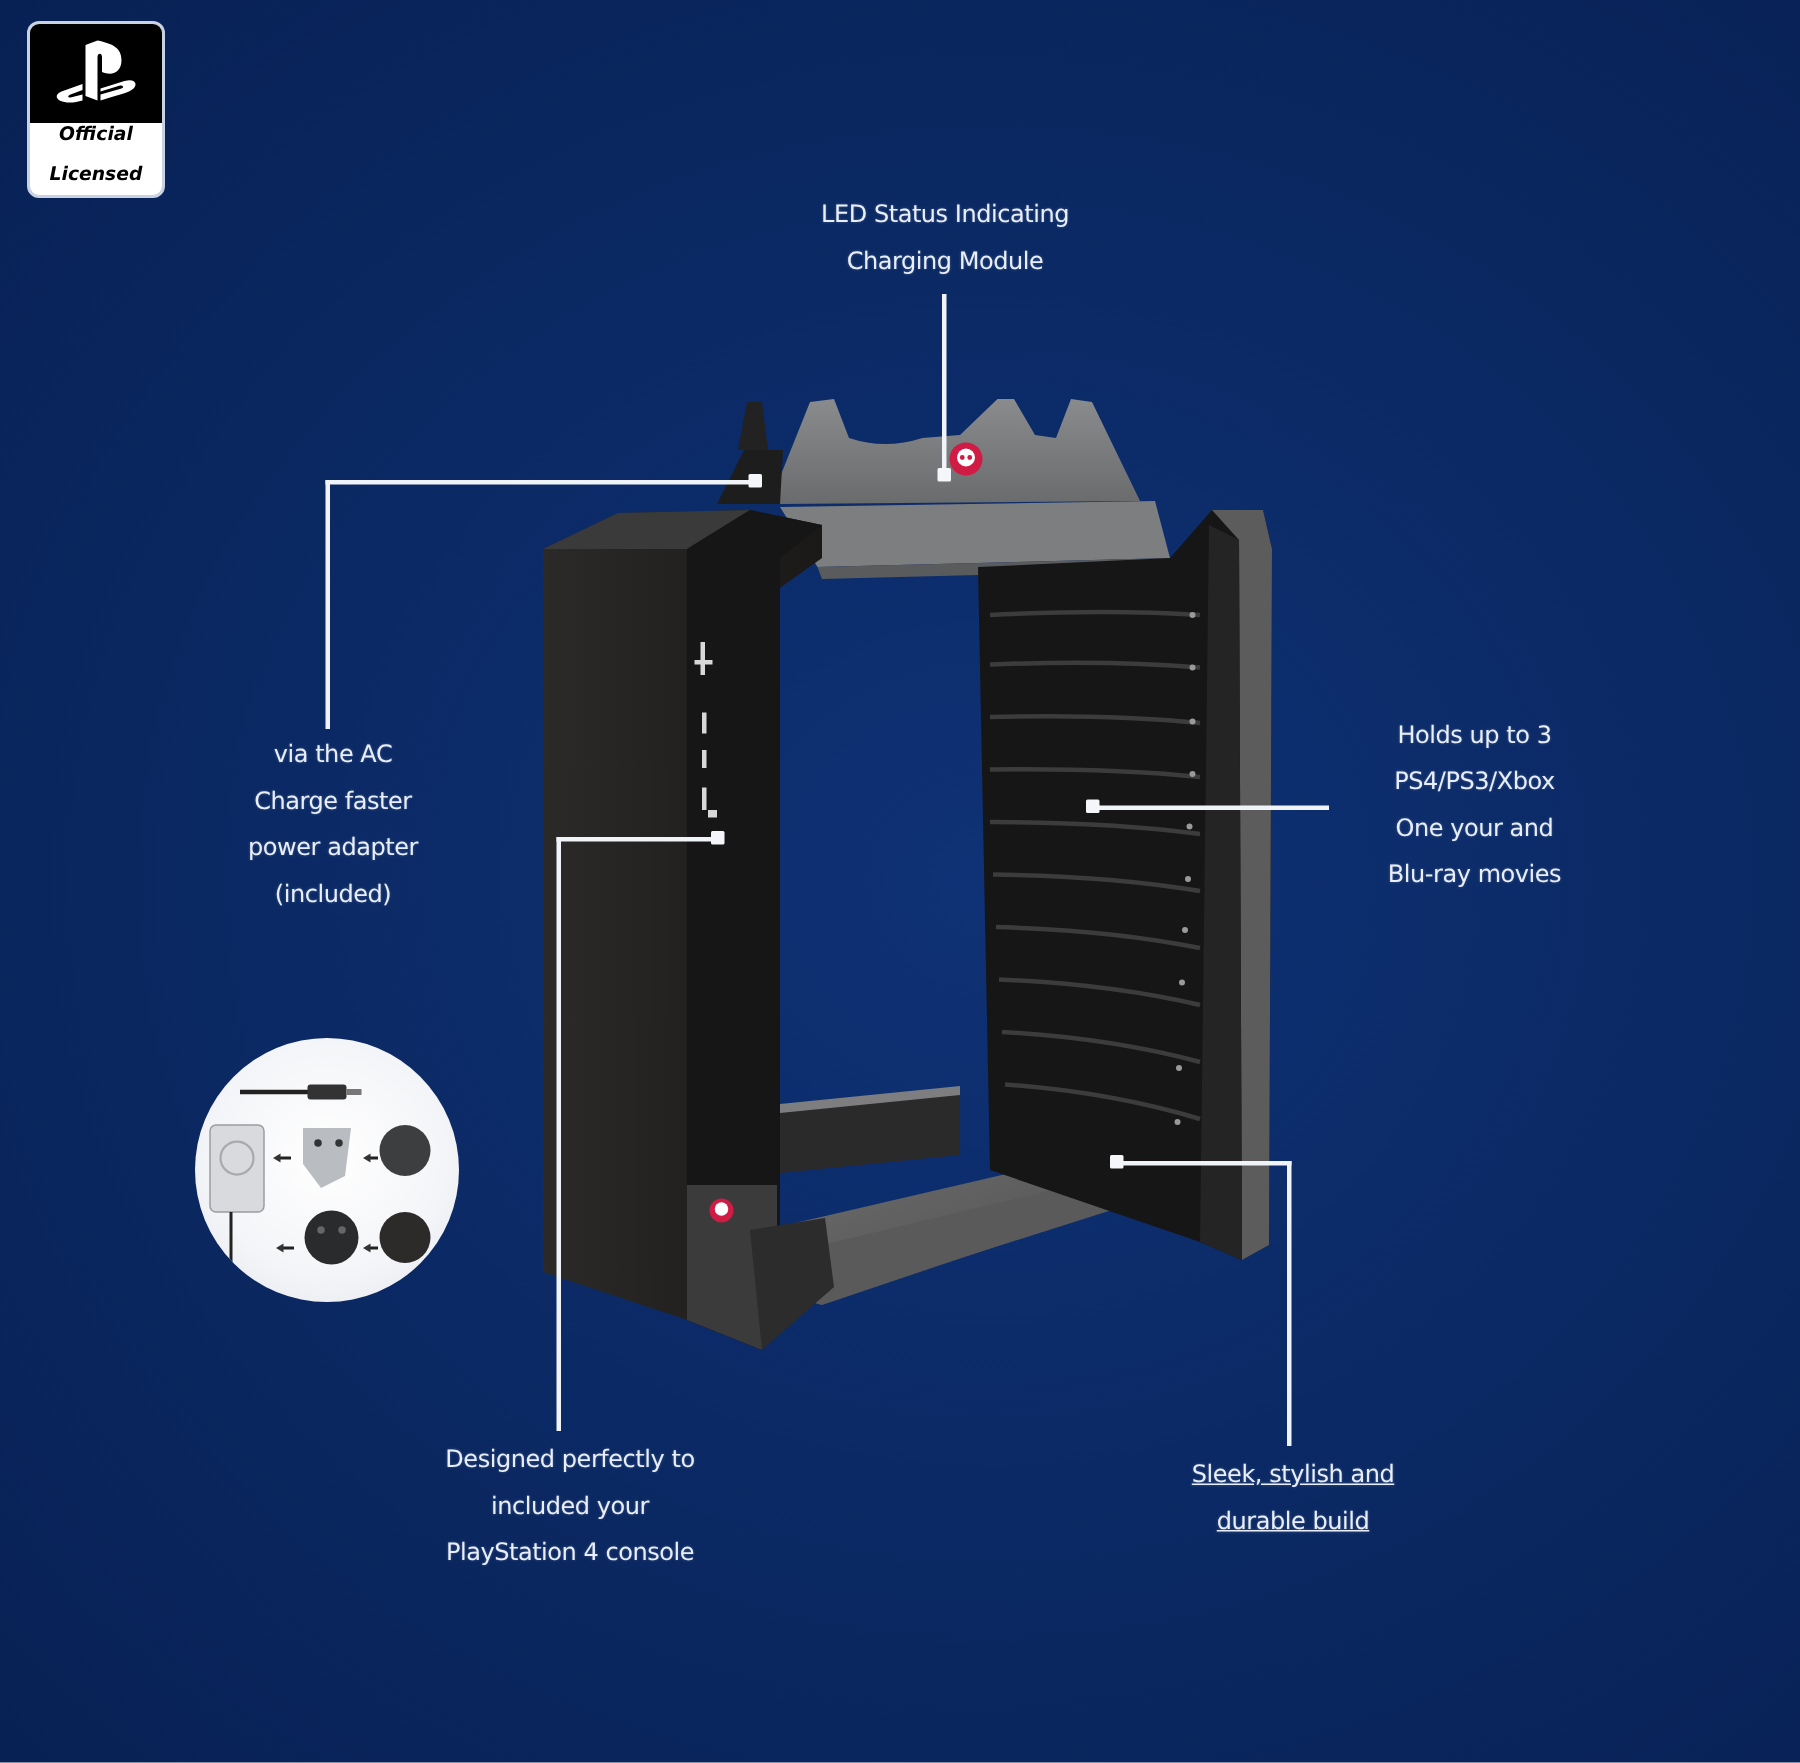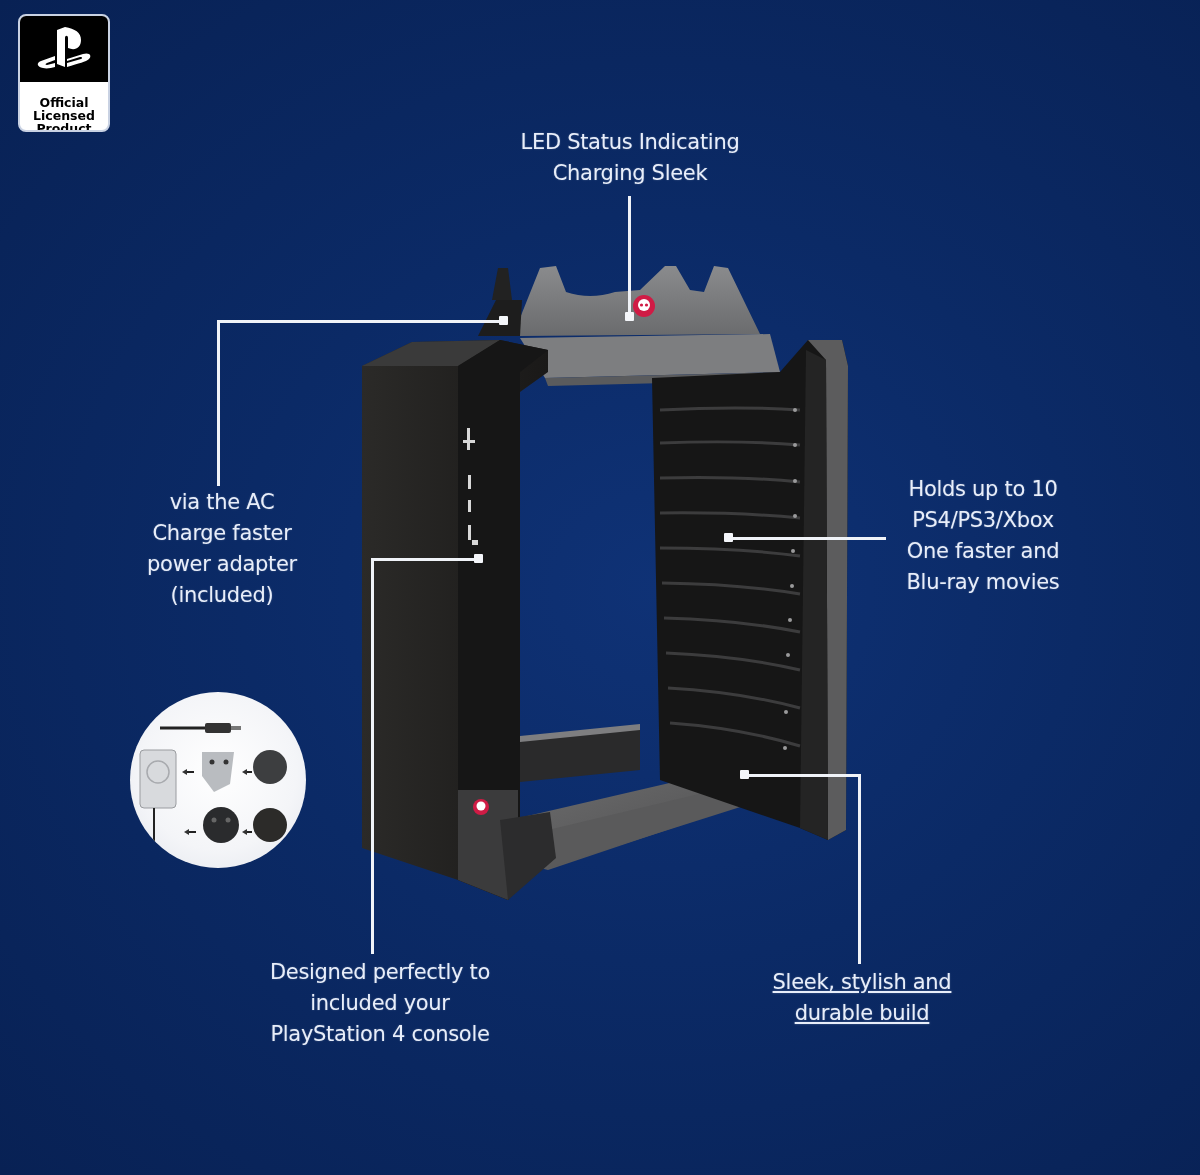--- a/index.html
+++ b/index.html
@@ -11,25 +11,25 @@
     color: #e9eef8;
   }
   .abs { position: absolute; }
 
   
   .badge {
     left: 18px; top: 14px; width: 92px; height: 118px;
     border: 2px solid #c9d2e3; border-radius: 8px; background: #fff; overflow: hidden;
   }
   .badge-top { height: 66px; background: #000; display: flex; align-items: center; justify-content: center; }
-  .badge-text { height: 67px; display: flex; flex-direction: column; align-items: center; justify-content: center;
-    font-family: "DejaVu Sans", sans-serif; font-weight: bold; color: #000; font-size: 12.5px; line-height: 13px; }
-
-  
-  .callout { text-align: center; font-size: 21px; line-height: 31px; color: #e8eefa; font-family: "DejaVu Sans", sans-serif;
+  .badge-text { height: 67px; display: flex; flex-direction: column; align-items: center; justify-content: space-between;
+    font-family: "DejaVu Sans", sans-serif; font-weight: bold; color: #000; font-size: 12.5px; line-height: 13px; font-style: italic; }
+
+  
+  .callout { text-align: center; font-size: 16px; line-height: 31px; color: #e8eefa; font-family: "DejaVu Sans", sans-serif;
     letter-spacing: -0.3px; text-shadow: 0 0 2px rgba(255,255,255,0.25); }
   .callout span { display: block; white-space: nowrap; }
 
   
   .line { background: #f0f3f8; }
   .dot { width: 9px; height: 9px; background: #f4f6fa; border-radius: 1px; }
 
   
   .product { left: 360px; top: 255px; width: 490px; height: 650px; }
 
@@ -50,34 +50,34 @@
   </div>
   <div class="badge-text">
     <span>Official</span>
     <span>Licensed</span>
     <span>Product</span>
   </div>
 </div>
 
 <div class="abs callout" style="left:500px; top:127px; width:260px;">
   <span>LED Status Indicating</span>
-  <span>Charging Sleek</span>
+  <span>Charging Module</span>
 </div>
 
 <div class="abs callout" style="left:122px; top:487px; width:200px;">
   <span>via the AC</span>
   <span>Charge faster</span>
   <span>power adapter</span>
   <span>(included)</span>
 </div>
 
 <div class="abs callout" style="left:880px; top:474px; width:206px;">
-  <span>Holds up to 10</span>
+  <span>Holds up to 3</span>
   <span>PS4/PS3/Xbox</span>
-  <span>One faster and</span>
+  <span>One your and</span>
   <span>Blu-ray movies</span>
 </div>
 
 <div class="abs callout" style="left:250px; top:957px; width:260px;">
   <span>Designed perfectly to</span>
   <span>included your</span>
   <span>PlayStation 4 console</span>
 </div>
 
 <div class="abs callout" style="left:757px; top:967px; width:210px;text-decoration:underline;">

